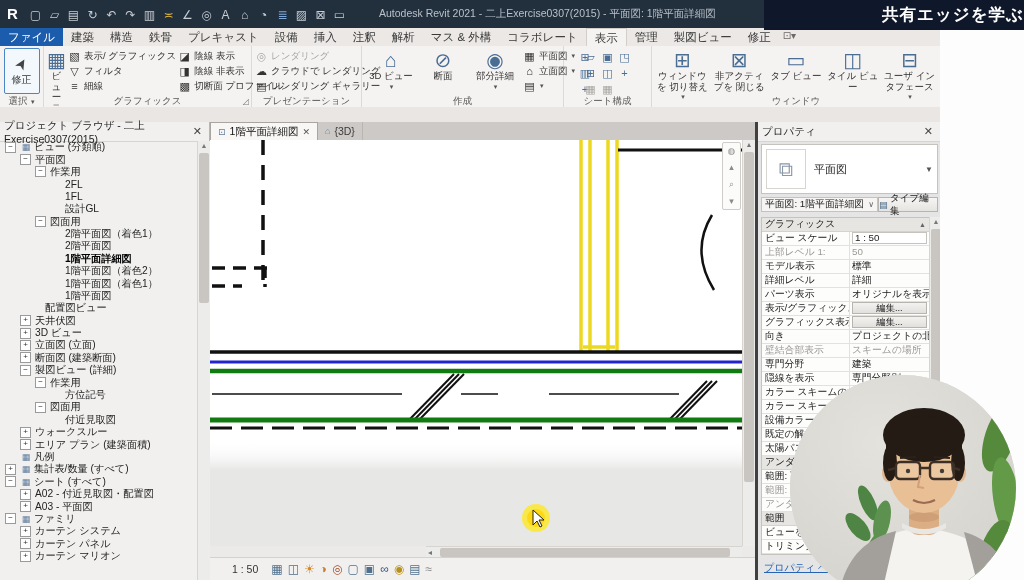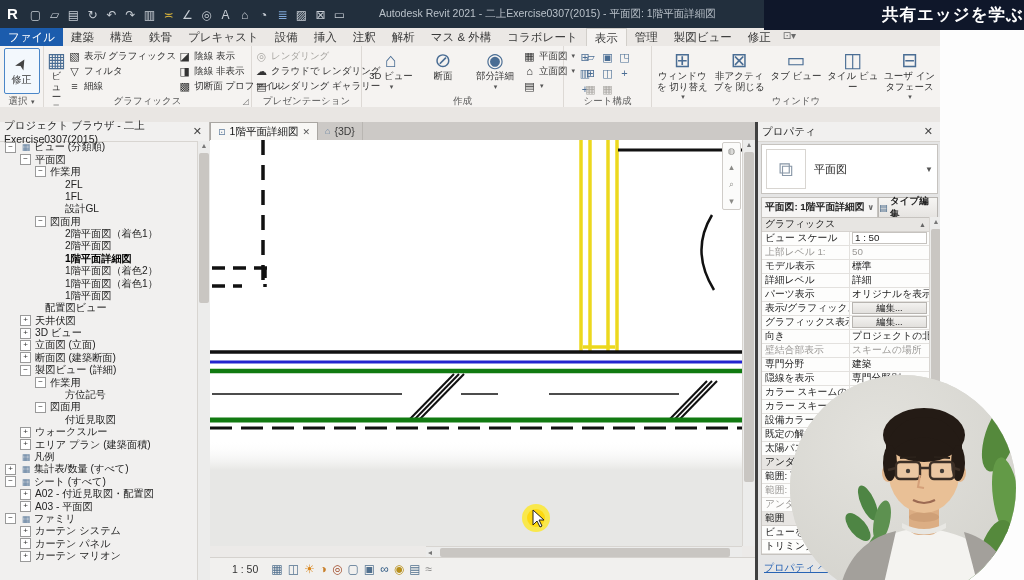--- a/index.html
+++ b/index.html
@@ -80,21 +80,21 @@
   #vcb .scale{font-size:10.5px;color:#333;margin-right:8px;}
   .vicon{font-size:12px;line-height:12px;}
   
   #props{left:755px;top:122px;width:185px;height:458px;background:#e5e5e5;border-left:3px solid #404040;box-sizing:border-box;}
   #type-selector{position:absolute;left:3px;top:22px;width:177px;height:50px;background:#fff;border:1px solid #c6c3bf;
                  display:flex;align-items:center;box-sizing:border-box;}
   #type-selector .timg{width:38px;height:38px;border:1px solid #d8d5d1;margin:0 8px 0 4px;display:flex;
                  align-items:center;justify-content:center;font-size:20px;color:#8a98a8;}
   #type-selector .tname{font-size:11px;color:#222;}
   #type-selector .dd{margin-left:auto;margin-right:4px;font-size:8px;color:#555;}
-  #inst-row{position:absolute;left:3px;top:75px;width:177px;height:21px;display:flex;gap:0;font-weight:bold;}
+  #inst-row{position:absolute;left:3px;top:75px;width:177px;height:15px;display:flex;gap:0;}
   #inst-combo{flex:1;background:#f6f5f4;border:1px solid #c6c3bf;font-size:9.8px;display:flex;align-items:center;
               padding:0 3px;box-sizing:border-box;color:#222;white-space:nowrap;overflow:hidden;}
   #inst-combo .dd{margin-left:auto;font-size:8px;color:#666;}
   #type-edit{width:58px;background:linear-gradient(#f6f5f3,#e6e4e1);border:1px solid #b8b5b1;font-size:9.5px;
              display:flex;align-items:center;justify-content:center;gap:2px;color:#222;}
   #prop-grid{position:absolute;left:3px;top:95px;width:167px;bottom:25px;background:#fdfdfc;border:1px solid #c6c3bf;
              overflow:hidden;font-size:9.8px;}
   .phead{display:flex;align-items:center;height:13px;background:#e7e5e2;border-bottom:1px solid #d5d2ce;
          padding:0 3px;color:#222;}
   .phead .chev{margin-left:auto;font-size:7px;color:#666;}

